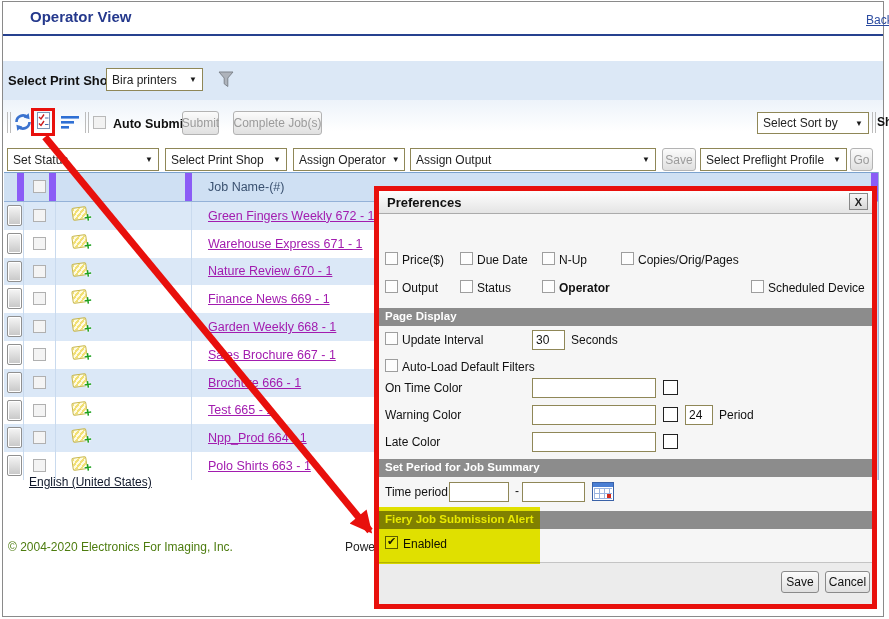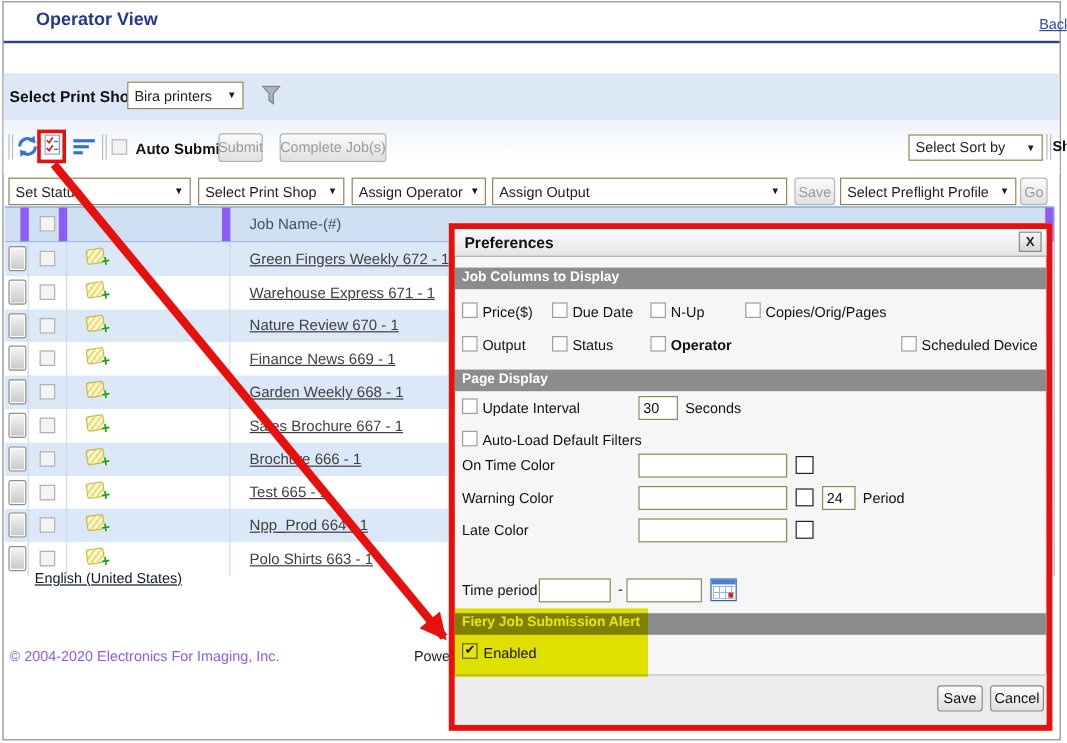--- a/index.html
+++ b/index.html
@@ -65,25 +65,25 @@
   .c4 { flex:1 1 auto; display:flex; align-items:center; }
   #colheader { color:#3a5170; font-size:12.5px; display:flex; align-items:center; padding-left:16px; }
   .rowbtn { position:absolute; left:3px; top:3px; width:15px; height:21px; border:1px solid #909090; border-radius:2px;
             background:linear-gradient(180deg,#f6f6f6,#c7c7c7); box-shadow:inset 0 0 0 1px #fff; }
   .rowcb { left:9px; top:7px; border-color:#b0b0b0; background:#f4f4f4; }
   #headcb { left:33px; top:180px; border-color:#b0b0b0; background:#f4f4f4; z-index:2; }
   .pagesicon { position:absolute; left:16px; top:5px; width:15px; height:13px; border:1px solid #c9b84c; border-radius:2px;
                background:repeating-linear-gradient(135deg,#f1df74 0 2px,#fffbe2 2px 4px); transform:rotate(-8deg); }
   .pagesicon::after { content:"+"; position:absolute; right:-5px; bottom:-7px; color:#1ca01c; font-weight:bold;
                       font-size:13px; text-shadow:0 0 2px #fff,0 0 2px #fff; }
-  .joblink { color:#404040; text-decoration:underline; font-size:12.5px; padding-left:16px; white-space:nowrap; }
+  .joblink { color:#a21caf; text-decoration:underline; font-size:12.5px; padding-left:16px; white-space:nowrap; }
 
   
   #langlink { left:8px; top:475px; color:#0f172a; text-decoration:underline;margin-left:21px; }
-  #copyright { left:8px; top:540px; color:#8b5cf6; }
+  #copyright { left:8px; top:540px; color:#4d7c0f; }
   #powered { left:345px; top:540px; color:#222; }
 
   
   #arrow { left:0; top:0; width:889px; height:619px; z-index:40; pointer-events:none; }
 
   
   #dialog { left:374px; top:186px; width:503px; height:423px; border:5px solid #e8100c; background:#f6f6f6; z-index:100; }
   #dialog .d { position:absolute; }
   #dtitlebar { left:0; top:0; width:493px; height:23px; background:linear-gradient(#fefefe,#e4e4e4); border-bottom:1px solid #ababab; }
   #dtitle { left:8px; top:4px; font-size:13px; font-weight:bold; color:#111; }
@@ -354,21 +354,20 @@
         </marker>
     </defs>
     <line x1="45" y1="137" x2="370" y2="531" stroke="#e8100c" stroke-width="7" marker-end="url(#ah)"></line>
   </svg>
 
   <div class="abs" id="dialog">
     <div class="d" id="dtitlebar"></div>
     <div class="d" id="dtitle">Preferences</div>
     <button class="d" id="dclose">X</button>
 
-    <div class="gbar" id="gbar1">Job Columns to Display</div>
     <span class="cb" style="left:6px;top:61px;"></span>
     <span class="dlabel" style="left:23px;top:62px;">Price($)</span>
     <span class="cb" style="left:81px;top:61px;"></span>
     <span class="dlabel" style="left:98px;top:62px;">Due Date</span>
     <span class="cb" style="left:163px;top:61px;"></span>
     <span class="dlabel" style="left:180px;top:62px;">N-Up</span>
     <span class="cb" style="left:242px;top:61px;"></span>
     <span class="dlabel" style="left:259px;top:62px;">Copies/Orig/Pages</span>
     <span class="cb" style="left:6px;top:89px;"></span>
     <span class="dlabel" style="left:23px;top:90px;">Output</span>
@@ -391,20 +390,21 @@
     <span class="swatch" style="left:284px;top:189px;"></span>
     <span class="dlabel" style="left:6px;top:217px;">Warning Color</span>
     <input class="tin" style="left: 153px; top: 214px; width: 124px;">
     <span class="swatch" style="left:284px;top:216px;"></span>
     <input class="tin" style="left: 306px; top: 214px; width: 28px;" value="24">
     <span class="dlabel" style="left:340px;top:217px;">Period</span>
     <span class="dlabel" style="left:6px;top:244px;">Late Color</span>
     <input class="tin" style="left: 153px; top: 241px; width: 124px;">
     <span class="swatch" style="left:284px;top:243px;"></span>
 
+    <div class="gbar" id="gbar3">Set Period for Job Summary</div>
     <span class="dlabel" style="left:6px;top:294px;">Time period</span>
     <input class="tin" style="left: 70px; top: 291px; width: 60px;">
     <span class="dlabel" style="left:136px;top:293px;">-</span>
     <input class="tin" style="left: 143px; top: 291px; width: 63px;">
     <div id="dcal">
         <div class="top"></div>
         <div class="grid"></div>
         <div class="dot"></div>
       </div>
 

